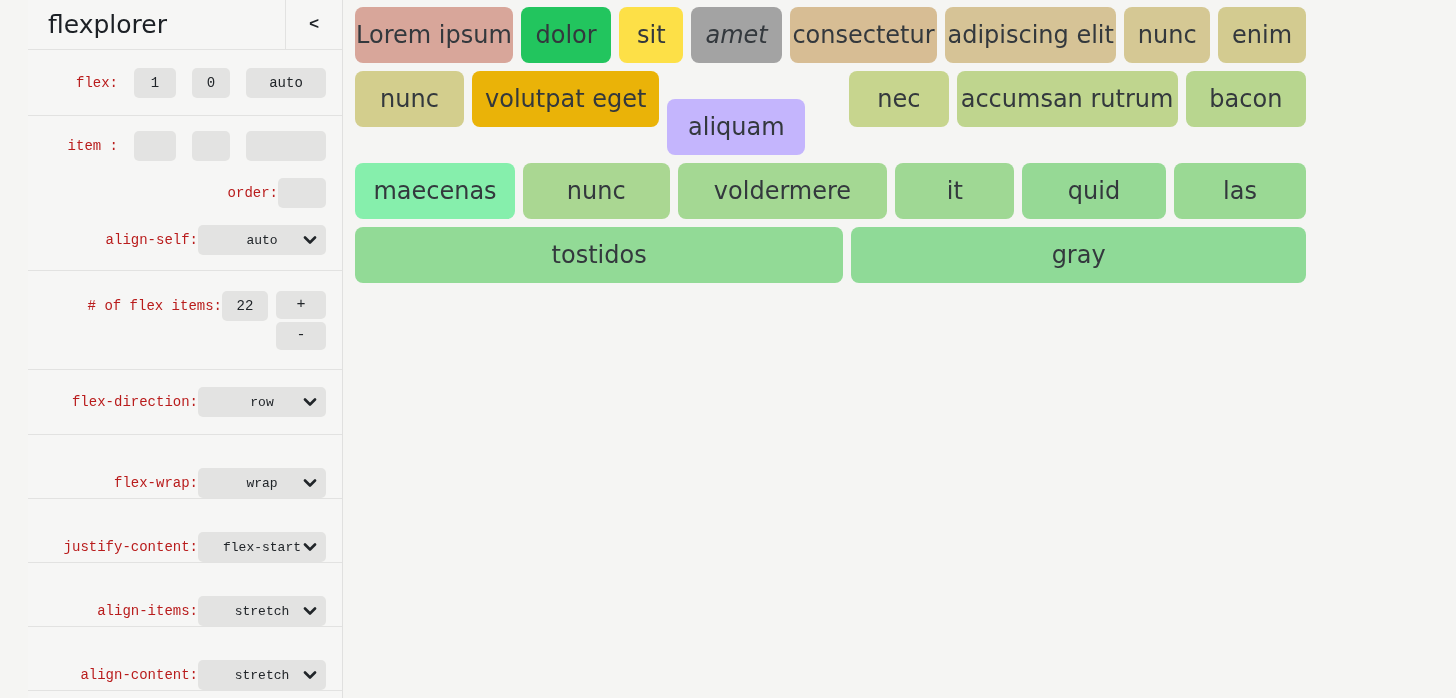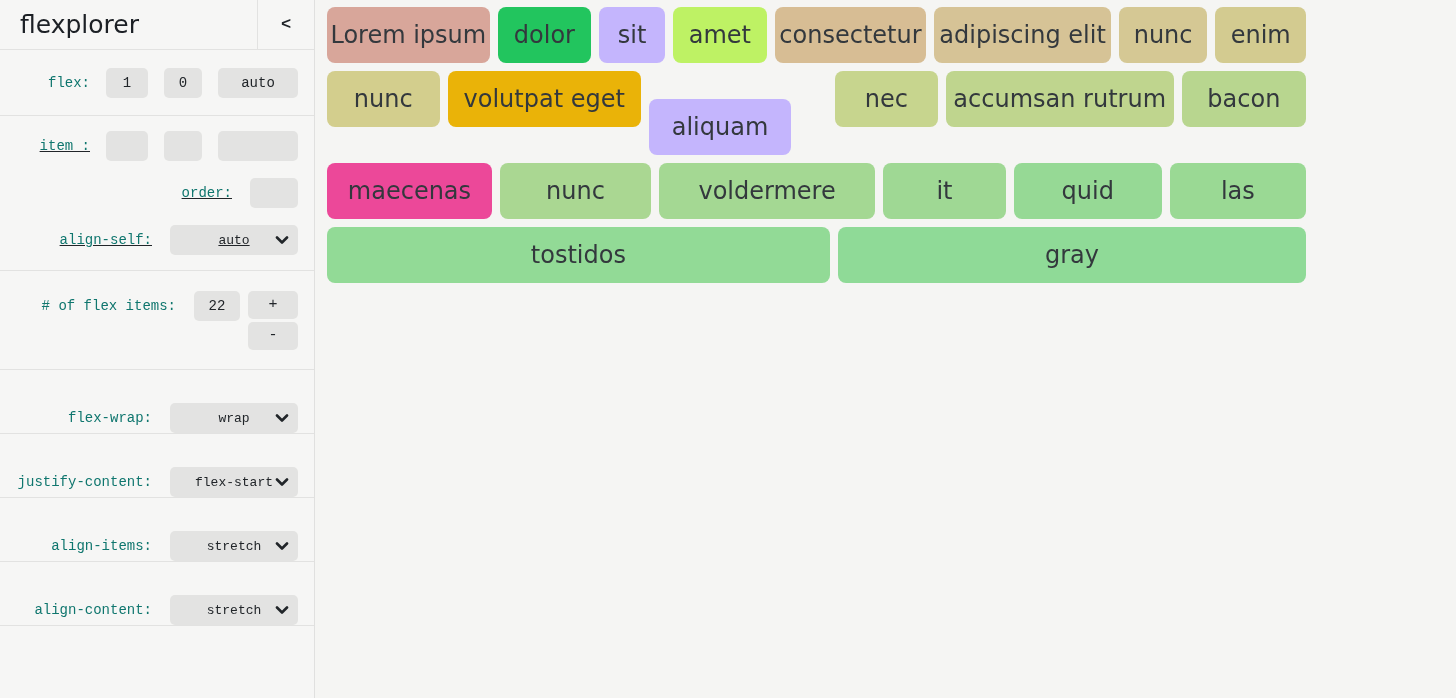--- a/index.html
+++ b/index.html
@@ -1,19 +1,19 @@
 <!DOCTYPE html>
 <html><head>
 <meta charset="utf-8">
 <style>
   * { box-sizing: border-box; margin: 0; padding: 0; }
   html,body { width:1456px; height:698px; overflow:hidden; }
   body { font-family:"DejaVu Sans", sans-serif; color:#212529; background:#f5f5f3; }
 
-  .app { display:flex; width:1318px; height:698px; }
+  .app { display:flex; width:1318px; height:698px;padding-left:28px; }
 
   
   .sidebar {
     width:315px; flex:none; height:698px;
     background:#f6f6f5; border-right:1px solid #e0e0df;
     font-family:"Liberation Mono","DejaVu Sans Mono",monospace;
     display:flex; flex-direction:column; overflow:hidden;
   }
   .sidebar-header { height:50px; flex:none; display:flex; border-bottom:1px solid #e2e2e1; }
   .app-title {
@@ -25,29 +25,29 @@
     background:transparent; cursor:pointer;
     font-family:"Liberation Mono",monospace; font-size:17px; font-weight:bold; color:#212529;
   }
 
   .sec {
     border-bottom:1px solid #e2e2e1; flex:none;
     display:flex; flex-direction:column; justify-content:center;
     padding-right:16px;
   }
   .sec-flex    { height:66px; }
-  .sec-item    { height:155px;text-decoration:underline; }
+  .sec-item    { height:155px; }
   .sec-count   { height:99px; }
   .sec-h65     { height:65px; }
   .sec-h64     { height:64px;justify-content:flex-end; }
 
   .ctrl-row { display:flex; align-items:center; justify-content:flex-end; gap:16px; }
   .ctrl-row + .ctrl-row { margin-top:17px; }
-  .ctrl-row.tight { gap:18px; }
-  .ctrl-label { font-size:14px; color:#0f766e; white-space:pre; }
+  .ctrl-row.tight { gap:0; }
+  .ctrl-label { font-size:14px; color:#b91c1c; white-space:pre; }
 
   .inp {
     height:30px; border:none; border-radius:5px; background:#e3e3e2;
     font-family:"Liberation Mono","DejaVu Sans Mono",monospace;
     font-size:14px; color:#212529; text-align:center; outline:none;
   }
   .w42 { width:42px; } .w38 { width:38px; } .w80 { width:80px; }
   .w48 { width:48px; } .w46 { width:46px; }
 
   .select {
@@ -130,20 +130,31 @@
         <div class="count-group">
           <input class="inp w46" value="22" style="">
           <div class="btn-col">
             <button class="step-btn">+</button>
             <button class="step-btn">-</button>
           </div>
         </div>
       </div>
     </section>
 
+    <section class="sec sec-h65">
+      <div class="ctrl-row tight">
+        <span class="ctrl-label">flex-direction:</span>
+        <div class="select">
+          <span class="select-value">row</span>
+          <svg class="chevron" width="14" height="9" viewBox="0 0 14 9">
+              <path d="M2 1.5l5 5 5-5" fill="none" stroke="#212529" stroke-width="2.6" stroke-linecap="round" stroke-linejoin="round"></path>
+            </svg>
+        </div>
+      </div>
+    </section>
 
     <section class="sec sec-h64">
       <div class="ctrl-row tight">
         <span class="ctrl-label">flex-wrap:</span>
         <div class="select">
           <span class="select-value">wrap</span>
           <svg class="chevron" width="14" height="9" viewBox="0 0 14 9">
               <path d="M2 1.5l5 5 5-5" fill="none" stroke="#212529" stroke-width="2.6" stroke-linecap="round" stroke-linejoin="round"></path>
             </svg>
         </div>
@@ -185,33 +196,33 @@
         </div>
       </div>
     </section>
 
   </aside>
 
   <main class="stage">
     <div class="stage-flex">
         <div class="flex-item" style="background: rgb(216, 166, 154); flex-basis: 16.4%;">Lorem ipsum</div>
         <div class="flex-item" style="background: #22c55e; flex-basis: 9.4%;">dolor</div>
-        <div class="flex-item" style="background: #c4b5fd; flex-basis: 6.6%;">sit</div>
-        <div class="flex-item" style="background: #bef264; flex-basis: 9.4%;">amet</div>
+        <div class="flex-item" style="background: #fde047; flex-basis: 6.6%;">sit</div>
+        <div class="flex-item" style="background: #a3a3a3; flex-basis: 9.4%; font-style: italic;">amet</div>
         <div class="flex-item" style="background: rgb(215, 189, 148); flex-basis: 15.3%;">consectetur</div>
         <div class="flex-item" style="background: rgb(214, 195, 150); flex-basis: 17.8%;">adipiscing elit</div>
         <div class="flex-item" style="background: rgb(213, 200, 148); flex-basis: 8.9%;">nunc</div>
         <div class="flex-item" style="background: rgb(211, 203, 144); flex-basis: 9.1%;">enim</div>
         <div class="flex-item" style="background: rgb(211, 206, 141); flex-basis: 9.4%;">nunc</div>
         <div class="flex-item" style="background: #eab308; flex-basis: 17.6%;">volutpat eget</div>
         <div class="flex-item" style="background: #c4b5fd; flex-basis: 12.4%; margin-top: 32px;">aliquam</div>
         <div class="flex-item" style="background: rgb(199, 213, 142); flex-basis: 8.4%; margin-left: 40px;">nec</div>
         <div class="flex-item" style="background: rgb(191, 213, 142); flex-basis: 21.1%;">accumsan rutrum</div>
         <div class="flex-item" style="background: rgb(184, 214, 143); flex-basis: 10.6%;">bacon</div>
-        <div class="flex-item" style="background: #ec4899; flex-basis: 14.1%; text-align: center;">maecenas</div>
+        <div class="flex-item" style="background: #86efac; flex-basis: 14.1%; text-align: center;">maecenas</div>
         <div class="flex-item" style="background: rgb(170, 215, 146); flex-basis: 12.7%;">nunc</div>
         <div class="flex-item" style="background: rgb(164, 216, 147); flex-basis: 19.3%;">voldermere</div>
         <div class="flex-item" style="background: rgb(159, 216, 148); flex-basis: 9.8%;">it</div>
         <div class="flex-item" style="background: rgb(150, 217, 149); flex-basis: 12.4%;">quid</div>
         <div class="flex-item" style="background: rgb(154, 217, 148); flex-basis: 11.2%;">las</div>
         <div class="flex-item" style="background: rgb(146, 218, 150); flex-basis: 15.9%;">tostidos</div>
         <div class="flex-item" style="background: rgb(143, 218, 151); flex-basis: 12.4%;">gray</div>
       </div>
   </main>
 

